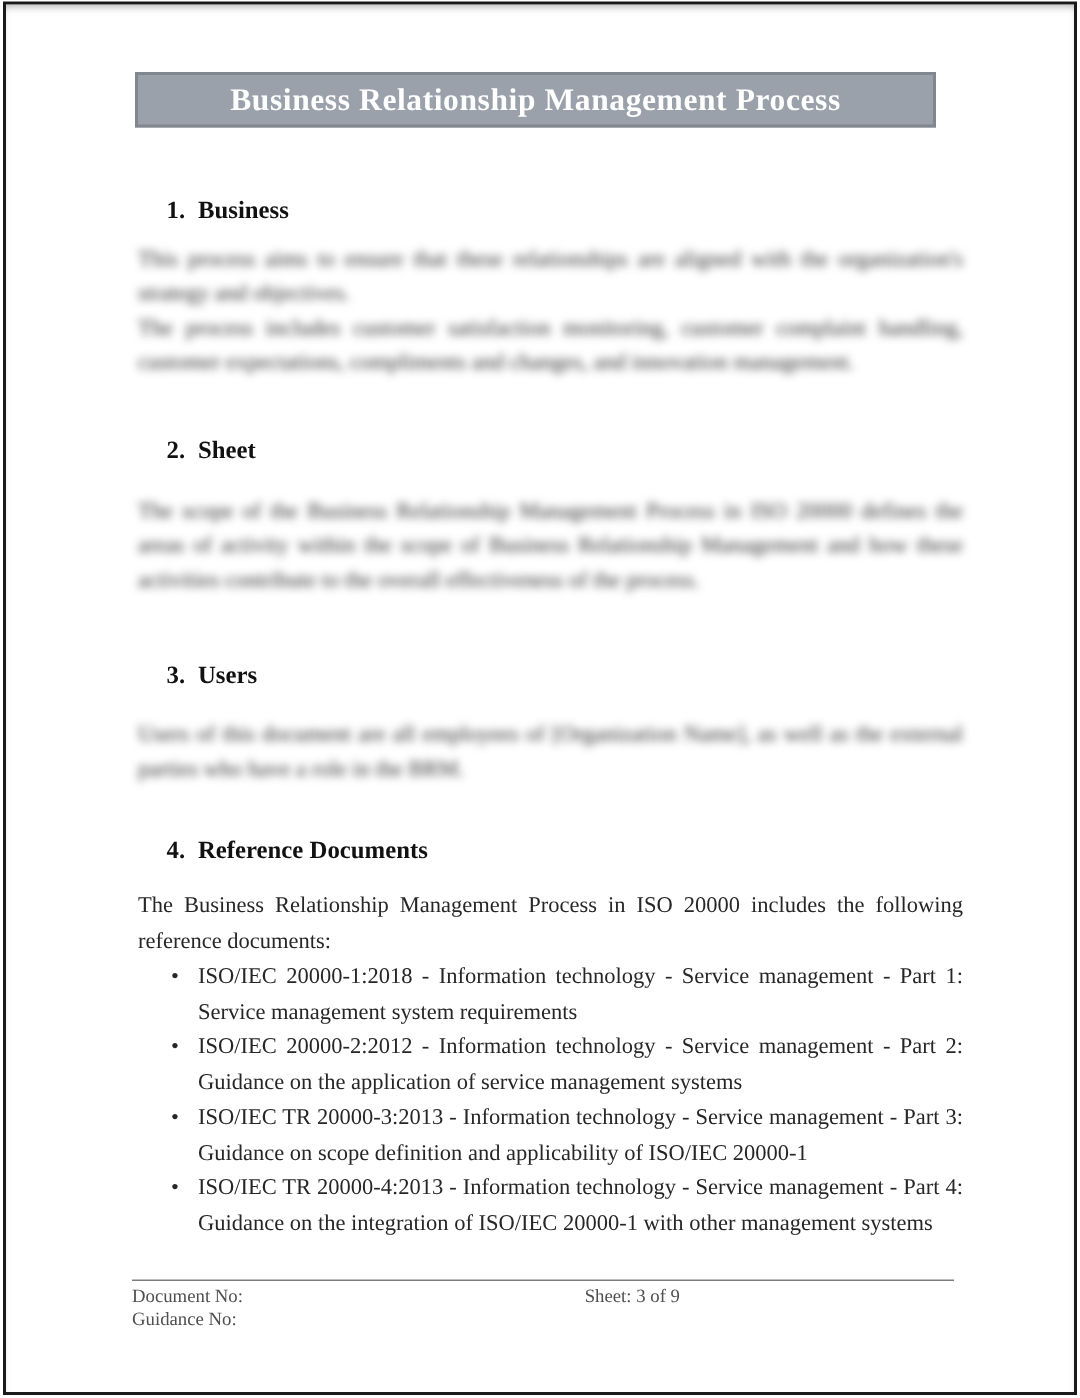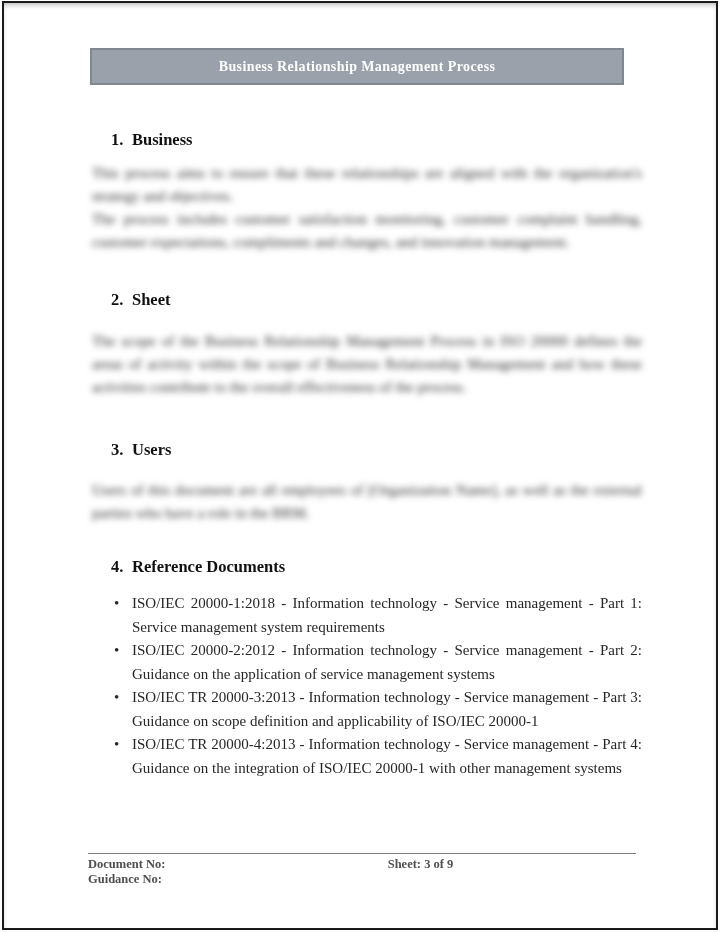--- a/index.html
+++ b/index.html
@@ -21,21 +21,21 @@
   .title-bar {
     position: absolute; left: 86px; top: 45px;
     width: 534px; height: 37px;
     background: #9aa1ab;
     border: 2px solid #81878f;
     box-sizing: border-box;
     display: flex; align-items: center; justify-content: center;
   }
   .title-bar h1 {
     margin: 16px;
-    font-size: 14px; font-weight: bold;
+    font-size: 21px; font-weight: bold;
     color: #ffffff; letter-spacing: .4px;
     white-space: nowrap;
   }
   .content {
     position: absolute; left: 88px; top: 82px; width: 550px;
   }
   h2 {
     margin: 0; padding-left: 19px;
     font-size: 16.5px; font-weight: bold; color: #111111;
     line-height: 20px;
@@ -78,21 +78,20 @@
   .footer {
     position: absolute; left: 84px; right: 80px; top: 850px;
     border-top: 1.5px solid #7d7d7d;
     padding-top: 3px;
     font-size: 12.5px; line-height: 15px;
     color: #4f4f4f;
   }
   .footer .row {
     display: grid;
     grid-template-columns: 1fr 1fr 1fr;
-    font-weight: bold;
   }
   .footer .c { text-align: right; }
   .footer .r { text-align: right; }
 </style>
 </head>
 <body>
 
 <div class="page">
 
   <div class="title-bar">
@@ -124,20 +123,21 @@
         <span class="h-text">Users</span>
       </h2>
       <p class="body blurred">Users of this document are all employees of [Organization Name], as well as the external parties who have a role in the BRM.</p>
     </section>
 
     <section class="sec4">
       <h2>
         <span class="h-num">4.</span>
         <span class="h-text">Reference Documents</span>
       </h2>
+      <p class="body">The Business Relationship Management Process in ISO 20000 includes the following reference documents:</p>
       <ul class="refs">
         <li>ISO/IEC 20000-1:2018 - Information technology - Service management - Part 1: Service management system requirements</li>
         <li>ISO/IEC 20000-2:2012 - Information technology - Service management - Part 2: Guidance on the application of service management systems</li>
         <li>ISO/IEC TR 20000-3:2013 - Information technology - Service management - Part 3: Guidance on scope definition and applicability of ISO/IEC 20000-1</li>
         <li>ISO/IEC TR 20000-4:2013 - Information technology - Service management - Part 4: Guidance on the integration of ISO/IEC 20000-1 with other management systems</li>
       </ul>
     </section>
 
   </div>
 

